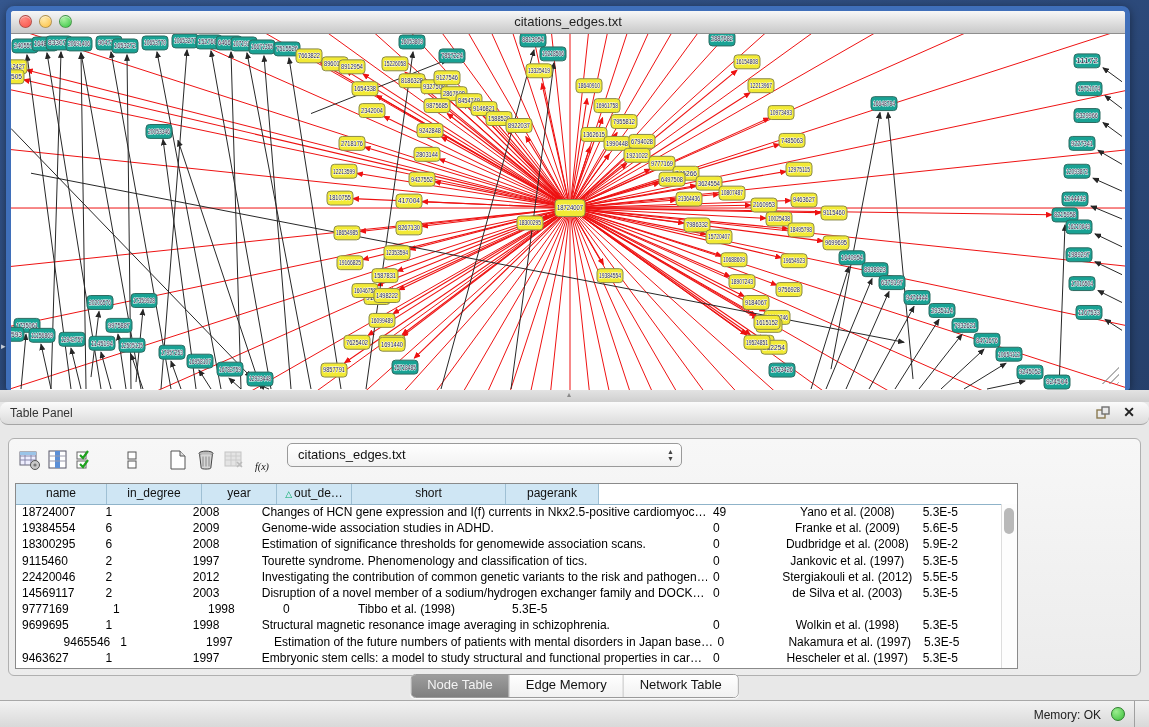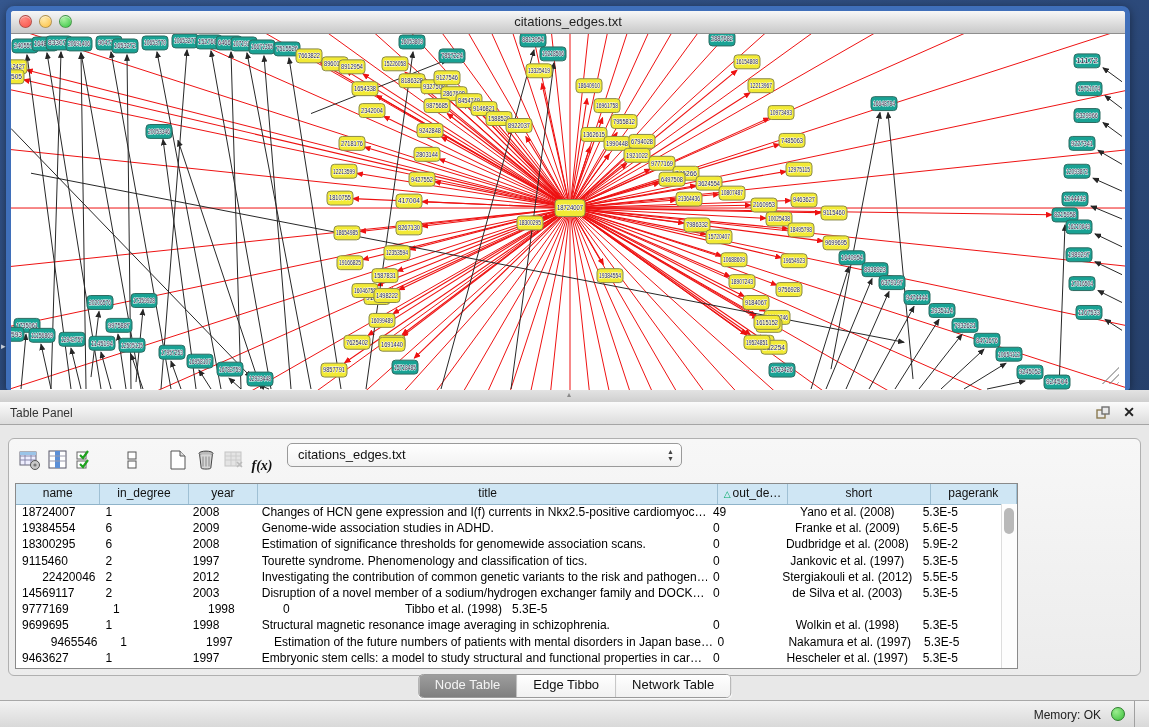--- a/index.html
+++ b/index.html
@@ -24,30 +24,30 @@
   .resize-grip{position:absolute;right:6px;bottom:6px;width:22px;height:22px;opacity:.55;
     background:repeating-linear-gradient(135deg,transparent 0 4px,#777 4px 5px);
     clip-path:polygon(100% 0,100% 100%,0 100%);}
 
   
   .splitter{position:absolute;left:0;top:390px;width:1149px;height:12px;background:linear-gradient(#e3e3e3,#cfcfcf);}
   .splitter .grip{position:absolute;left:567px;top:0px;font-size:8px;color:#8a8a8a;}
 
   
   #table-panel{position:absolute;left:0;top:402px;width:1149px;height:298px;background:#e8e8e8;}
-  .panel-header{position:relative;height:22px;background:linear-gradient(#fbfbfb,#dcdcdc);border-bottom:1px solid #a5a5a5;}
+  .panel-header{position:relative;height:22px;background:linear-gradient(#fbfbfb,#dcdcdc);border-bottom:1px solid #a5a5a5;border-radius:8px;}
   .panel-title{position:absolute;left:10px;top:4px;font-size:12px;color:#333;}
   .float-btn{position:absolute;right:38px;top:4px;width:15px;height:14px;cursor:default;}
   .close-btn{position:absolute;right:14px;top:2px;font-size:14px;font-weight:bold;color:#222;cursor:default;}
   .panel-inset{position:absolute;left:8px;top:36px;width:1133px;height:238px;box-sizing:border-box;
     background:linear-gradient(#f7f7f7,#ececec);border:1px solid #b0b0b0;border-radius:6px;}
   .toolbar{position:absolute;left:8px;top:5px;height:32px;display:flex;align-items:center;}
   .tool-btn{width:26px;height:26px;margin-right:2px;display:flex;align-items:center;justify-content:center;border-radius:3px;}
   .tool-btn svg{display:block;}
-  .fx{font-family:"Liberation Serif",serif;font-style:italic;font-weight:bold;font-size:14px;color:#111;margin:12px 6px 0 6px;}
+  .fx{font-family:"Liberation Serif",serif;font-style:italic;font-weight:normal;font-size:10px;color:#111;margin:12px 6px 0 6px;}
   .combo{position:absolute;left:278px;top:4px;width:395px;height:24px;box-sizing:border-box;background:linear-gradient(#fff,#f2f2f2);
     border:1px solid #9a9a9a;border-radius:5px;font-size:13px;color:#111;padding:3px 22px 0 10px;}
   .combo .arrows{position:absolute;right:7px;top:4px;display:flex;flex-direction:column;line-height:7px;font-size:7px;color:#444;}
 
   .table-wrap{position:absolute;left:6px;top:44px;width:1003px;height:186px;box-sizing:border-box;background:#fff;border:1px solid #8a8a8a;}
   .thead{display:flex;height:20px;border-bottom:1px solid #8fb3c9;}
   .th{box-sizing:border-box;background:#cfe6f4;border-right:1px solid #9fc0d4;font-size:12px;color:#111;
       text-align:center;line-height:19px;overflow:hidden;white-space:nowrap;}
   .th.filler{background:#fff;border-right:none;flex:1;}
   .sort-tri{font-size:9px;color:#0a6;margin-right:2px;}
@@ -909,21 +909,20 @@
             <span>▲</span>
             <span>▼</span>
           </span>
       </div>
 
       <div class="table-wrap">
         <div class="thead" id="thead">
             <div class="th" style="width: 91px;">name</div>
             <div class="th" style="width: 95px;">in_degree</div>
             <div class="th" style="width: 75px;">year</div>
-            <div class="th" style="width: 496px;">title</div>
             <div class="th" style="width: 75px;"><span class="sort-tri">△</span>out_de…</div>
             <div class="th" style="width: 154px;">short</div>
             <div class="th" style="width: 93px;">pagerank</div>
             <div class="th filler"></div>
           </div>
         <div class="tbody" id="tbody">
             <div class="tr">
               <div class="td" style="width: 91px; text-align: left;">18724007</div>
               <div class="td" style="width: 95px; text-align: left;">1</div>
               <div class="td" style="width: 75px; text-align: left;">2008</div>
@@ -953,21 +952,21 @@
             <div class="tr">
               <div class="td" style="width: 91px; text-align: left;">9115460</div>
               <div class="td" style="width: 95px; text-align: left;">2</div>
               <div class="td" style="width: 75px; text-align: left;">1997</div>
               <div class="td" style="width: 496px; text-align: left;">Tourette syndrome. Phenomenology and classification of tics.</div>
               <div class="td" style="width: 75px; text-align: left;">0</div>
               <div class="td" style="width: 154px; text-align: center;">Jankovic et al. (1997)</div>
               <div class="td" style="width: 93px; text-align: left;">5.3E-5</div>
             </div>
             <div class="tr">
-              <div class="td" style="width: 91px; text-align: right;">22420046</div>
+              <div class="td" style="width: 91px; text-align: left;">22420046</div>
               <div class="td" style="width: 95px; text-align: left;">2</div>
               <div class="td" style="width: 75px; text-align: left;">2012</div>
               <div class="td" style="width: 496px; text-align: left;">Investigating the contribution of common genetic variants to the risk and pathogen…</div>
               <div class="td" style="width: 75px; text-align: left;">0</div>
               <div class="td" style="width: 154px; text-align: center;">Stergiakouli et al. (2012)</div>
               <div class="td" style="width: 93px; text-align: left;">5.5E-5</div>
             </div>
             <div class="tr">
               <div class="td" style="width: 91px; text-align: left;">14569117</div>
               <div class="td" style="width: 95px; text-align: left;">2</div>
@@ -975,34 +974,34 @@
               <div class="td" style="width: 496px; text-align: right;">Disruption of a novel member of a sodium/hydrogen exchanger family and DOCK…</div>
               <div class="td" style="width: 75px; text-align: left;">0</div>
               <div class="td" style="width: 154px; text-align: center;">de Silva et al. (2003)</div>
               <div class="td" style="width: 93px; text-align: left;">5.3E-5</div>
             </div>
             <div class="tr">
               <div class="td" style="width: 91px; text-align: left;">9777169</div>
               <div class="td" style="width: 95px; text-align: left;">1</div>
               <div class="td" style="width: 75px; text-align: left;">1998</div>
               <div class="td" style="width: 75px; text-align: left;">0</div>
-              <div class="td" style="width: 154px; text-align: right;">Tibbo et al. (1998)</div>
+              <div class="td" style="width: 154px; text-align: left;">Tibbo et al. (1998)</div>
               <div class="td" style="width: 93px; text-align: left;">5.3E-5</div>
             </div>
             <div class="tr">
               <div class="td" style="width: 91px; text-align: left;">9699695</div>
               <div class="td" style="width: 95px; text-align: left;">1</div>
               <div class="td" style="width: 75px; text-align: left;">1998</div>
               <div class="td" style="width: 496px; text-align: left;">Structural magnetic resonance image averaging in schizophrenia.</div>
               <div class="td" style="width: 75px; text-align: left;">0</div>
               <div class="td" style="width: 154px; text-align: center;">Wolkin et al. (1998)</div>
               <div class="td" style="width: 93px; text-align: left;">5.3E-5</div>
             </div>
             <div class="tr">
-              <div class="td" style="width: 91px; text-align: center; margin-left: 16px;">9465546</div>
+              <div class="td" style="width: 91px; text-align: right; margin-left: 16px;">9465546</div>
               <div class="td" style="width: 95px; text-align: left;">1</div>
               <div class="td" style="width: 75px; text-align: left;">1997</div>
               <div class="td" style="width: 496px; text-align: left;">Estimation of the future numbers of patients with mental disorders in Japan base…</div>
               <div class="td" style="width: 75px; text-align: left;">0</div>
               <div class="td" style="width: 154px; text-align: center;">Nakamura et al. (1997)</div>
               <div class="td" style="width: 93px; text-align: left;">5.3E-5</div>
             </div>
             <div class="tr">
               <div class="td" style="width: 91px; text-align: left;">9463627</div>
               <div class="td" style="width: 95px; text-align: left;">1</div>
@@ -1014,21 +1013,21 @@
             </div>
           </div>
         <div class="vscroll">
             <div class="vthumb"></div>
           </div>
       </div>
     </div>
 
     <div class="tabs" id="tabs">
         <div class="tab selected">Node Table</div>
-        <div class="tab">Edge Tibbo</div>
+        <div class="tab">Edge Memory</div>
         <div class="tab">Network Table</div>
       </div>
   </div>
 
   <div class="statusbar">
     <span class="mem-label">Memory: OK</span>
     <span class="mem-dot"></span>
     <span class="status-sep"></span>
   </div>
 

